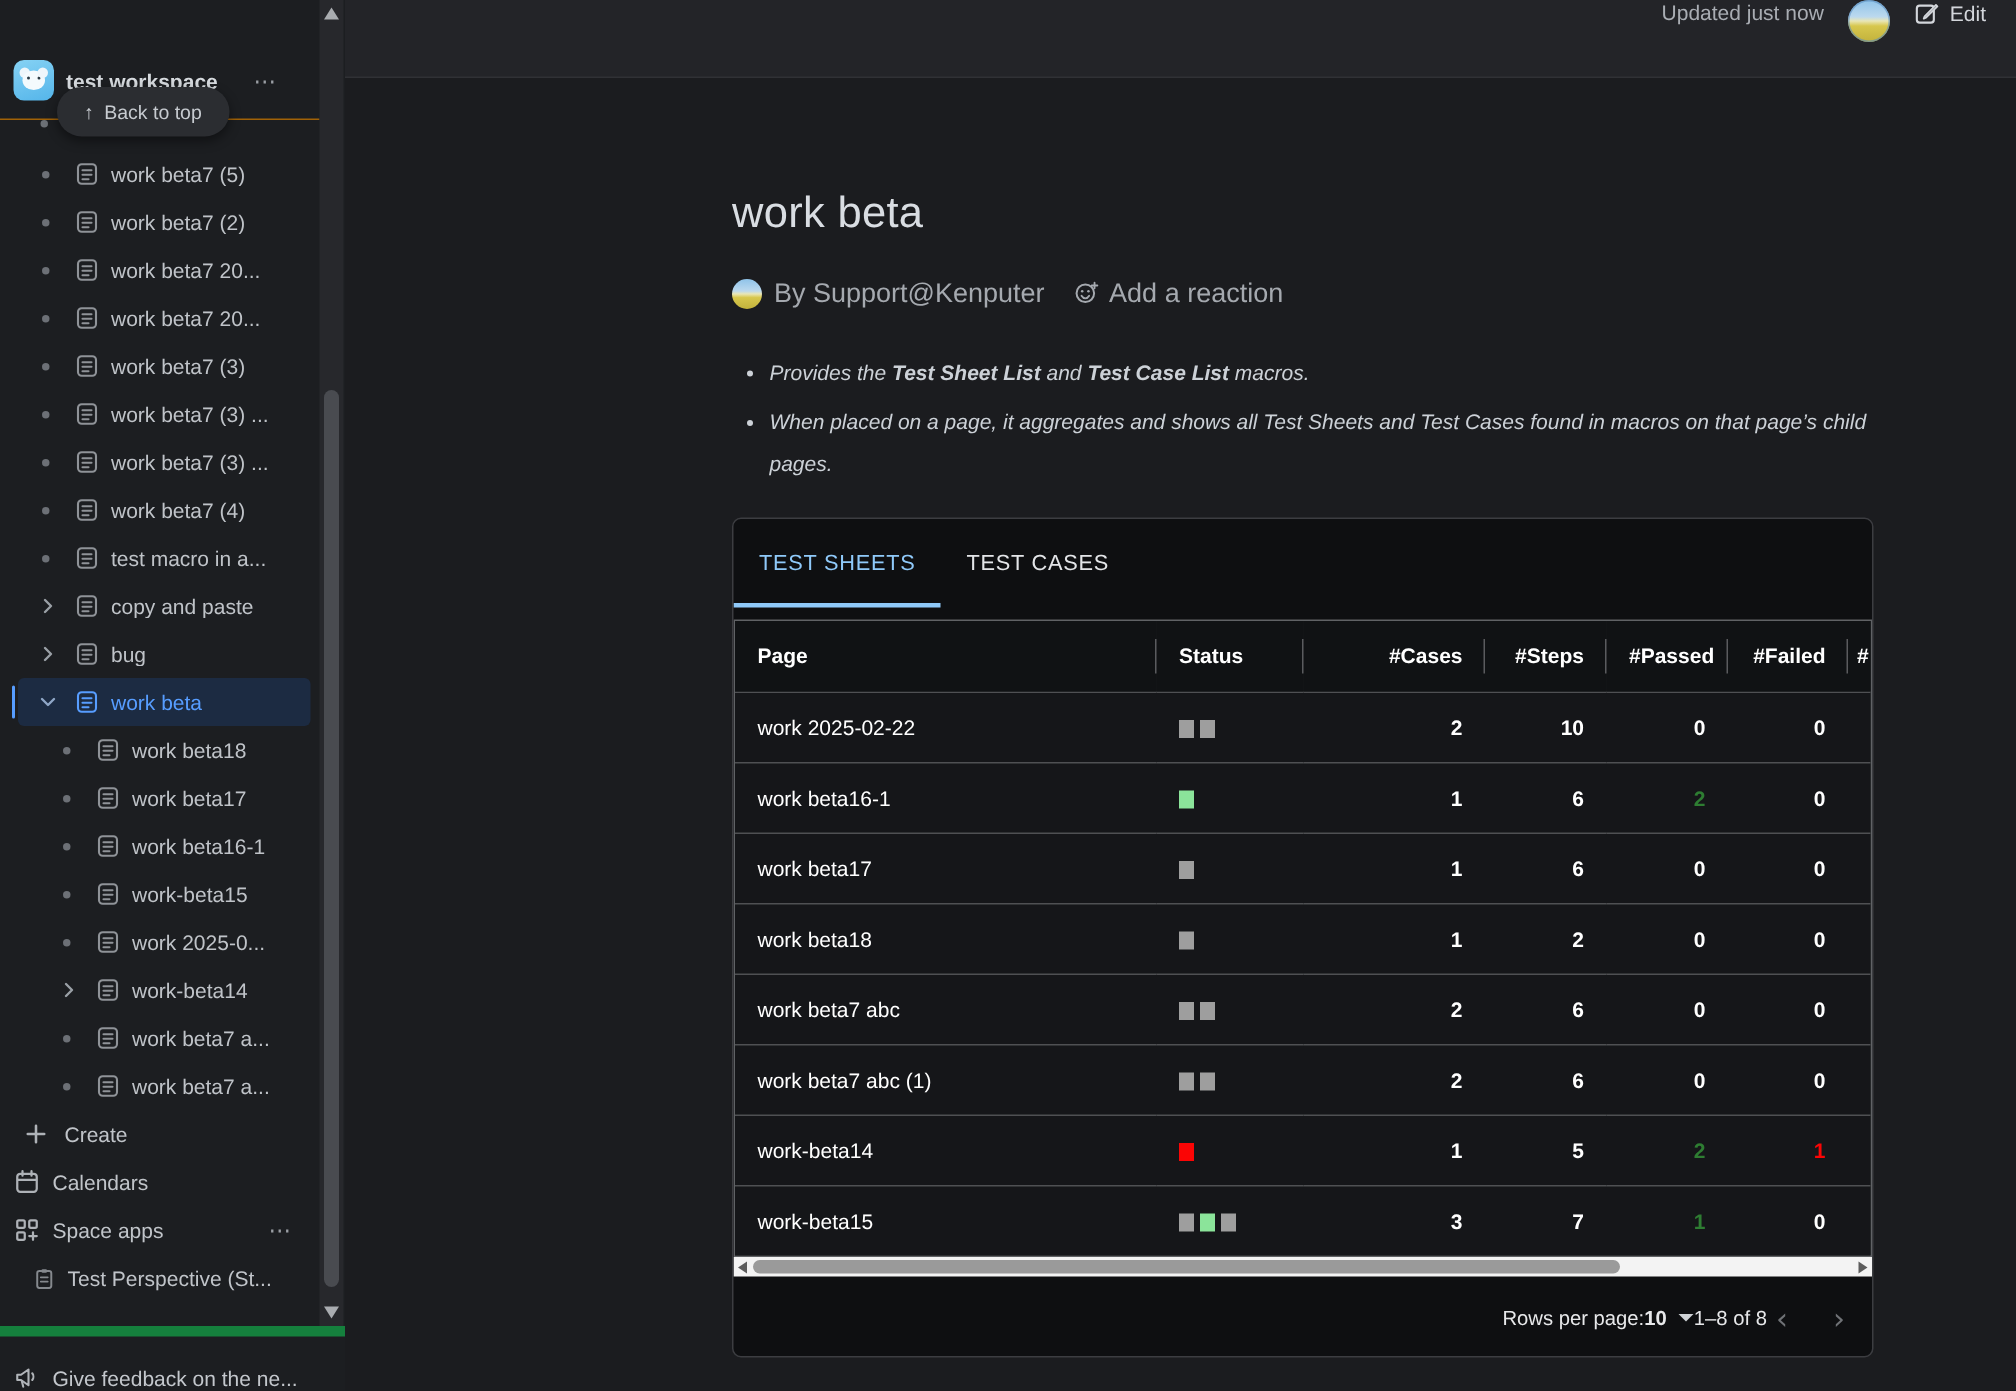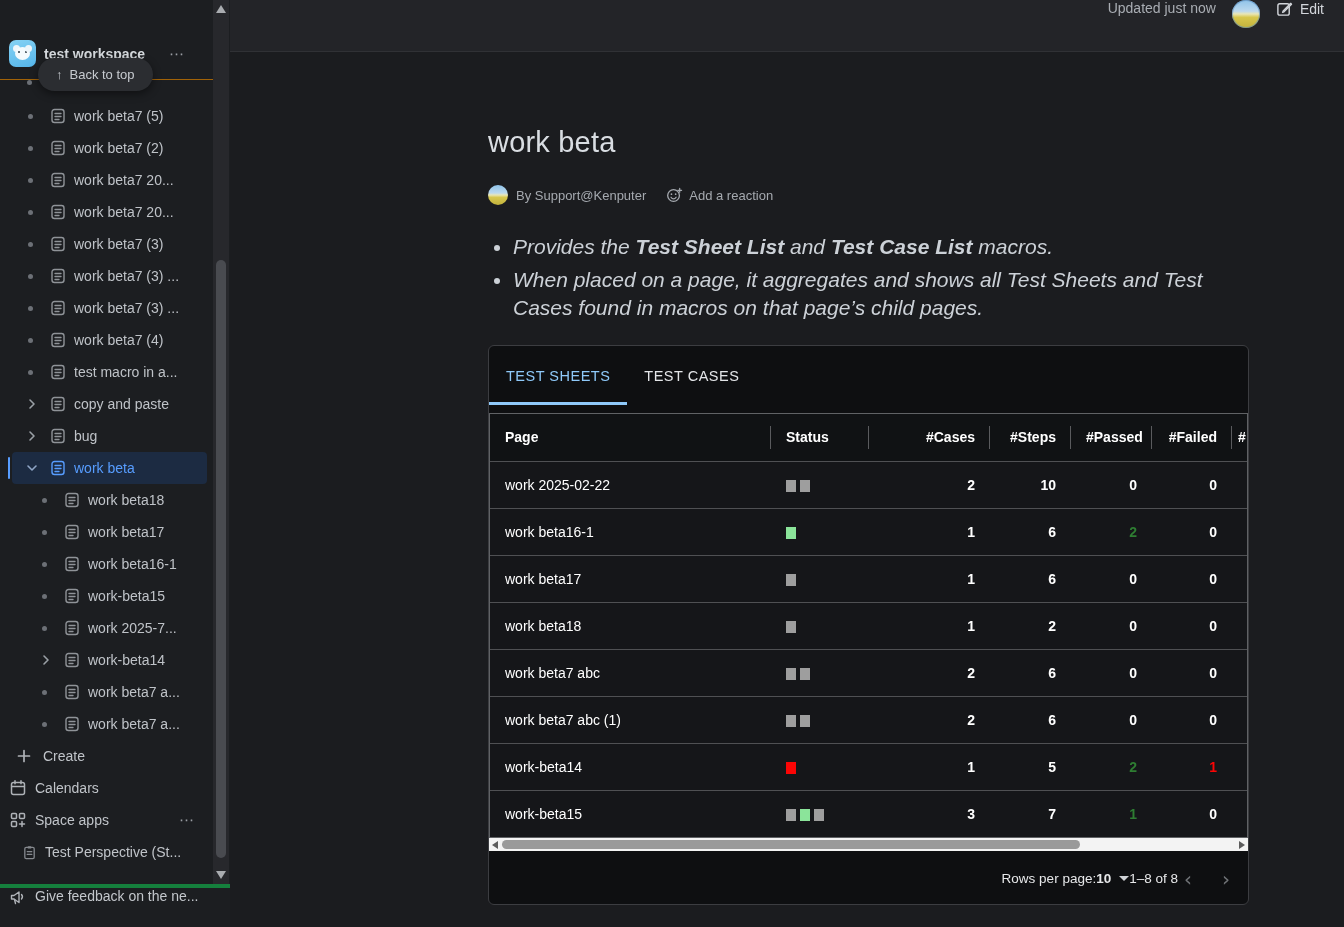--- a/index.html
+++ b/index.html
@@ -52,43 +52,43 @@
   .sb-f-persp { padding-left:22px; } .sb-f-persp .ficon { margin-right:8px; color:#85898e; }
   .sb-f-apps .sb-more { margin-left:auto; }
 
   .sb-scroll { position:absolute; right:1px; top:0; width:16px; height:884px; background:#27282c; z-index:6; }
   .sb-scroll .thumb { position:absolute; left:3px; top:260px; width:10px; height:598px; background:#494b50; border-radius:5px; }
   .arrow-up { position:absolute; left:3px; top:5px; width:0; height:0;
               border-left:5px solid transparent; border-right:5px solid transparent; border-bottom:8px solid #a9acb0; }
   .arrow-down { position:absolute; left:3px; bottom:5px; width:0; height:0;
               border-left:5px solid transparent; border-right:5px solid transparent; border-top:8px solid #a9acb0; }
 
-  .sb-feedback { position:absolute; left:0; top:884px; width:230px; height:43px; border-top:4px solid #15803d;
-                 display:flex; align-items:flex-start; padding-left:9px; gap:8px; color:#c3c7cc; font-size:14px;
+  .sb-feedback { position:absolute; left:0; top:884px; width:230px; height:43px; border-top:7px solid #15803d;
+                 display:flex; align-items:flex-end; padding-left:9px; gap:8px; color:#c3c7cc; font-size:14px;
                  cursor:pointer; background:#1c1e21; }
   .sb-feedback .ficon { display:flex; color:#b0b4b9; }
 
   
   .topbar { position:absolute; left:230px; top:0; width:1114px; height:52px; background:#232428;
             border-bottom:1px solid #303135; display:flex; align-items:flex-start; justify-content:flex-end;
             gap:16px; padding-right:20px; z-index:4; }
   .updated { color:#a9adb3; font-size:14px; }
   .avatar { width:28px; height:28px; border-radius:50%; flex:none;
             background:linear-gradient(to bottom,#8fc3e9 0%,#bcd9ee 40%,#e9e6b5 50%,#d7c74d 62%,#c2b23c 100%);
             box-shadow:inset 0 0 0 1px rgba(90,140,190,.6); cursor:pointer; }
   .edit-btn { display:flex; align-items:center; gap:7px; color:#d3d6db; font-size:14px; cursor:pointer; }
 
   
   .doc { position:absolute; left:488px; top:52px; width:762px; }
   .page-title { margin-top:74px; font-size:29px; font-weight:500; color:#d9dde2; letter-spacing:.2px; }
-  .byline { margin-top:26px; display:flex; align-items:center; gap:8px; color:#a5a9af; font-size:13px; }
+  .byline { margin-top:26px; display:flex; align-items:center; gap:8px; color:#a5a9af; font-size:18px; }
   .avatar-sm { width:20px; height:20px; border-radius:50%; flex:none;
             background:linear-gradient(to bottom,#8fc3e9 0%,#bcd9ee 40%,#e9e6b5 50%,#d7c74d 62%,#c2b23c 100%); }
   .reaction { display:flex; align-items:center; gap:6px; margin-left:12px; cursor:pointer; color:#a5a9af; }
-  .bullets { margin-top:28px; padding-left:25px; color:#ccd1d7; font-size:21px; font-style:italic; line-height:28px; }
+  .bullets { margin-top:28px; padding-left:25px; color:#ccd1d7; font-size:14px; font-style:italic; line-height:28px; }
   .bullets li { margin-bottom:5px; }
   .bullets b { font-weight:700; }
 
   
   .macro-panel { position:absolute; left:488px; top:345px; width:761px; height:560px; background:#0e0f11;
                  border:1px solid #3c3d41; border-radius:6px; overflow:hidden; }
   .tabs { height:59px; display:flex; align-items:stretch; }
   .tab { display:flex; align-items:center; padding:0 17px; font-size:14.5px; letter-spacing:.5px; font-weight:500;
          cursor:pointer; position:relative; color:#e3e5e8; }
   .tab.active { color:#8fc9f9; }
@@ -396,21 +396,21 @@
           <span class="dot"></span>
         </span>
         <span class="doc-icon">
           <svg width="16" height="16" viewBox="0 0 16 16">
             <rect x="2" y="1.5" width="12" height="13" rx="2.5" fill="none" stroke="currentColor" stroke-width="1.4"></rect>
             <line x1="5" y1="5.5" x2="11" y2="5.5" stroke="currentColor" stroke-width="1.4" stroke-linecap="round"></line>
             <line x1="5" y1="8.5" x2="11" y2="8.5" stroke="currentColor" stroke-width="1.4" stroke-linecap="round"></line>
             <line x1="5" y1="11.5" x2="9" y2="11.5" stroke="currentColor" stroke-width="1.4" stroke-linecap="round"></line>
           </svg>
         </span>
-        <span class="sb-label">work 2025-7...</span>
+        <span class="sb-label">work 2025-0...</span>
       </div>
     <div class="sb-item indent1">
         <span class="marker">
           <svg width="12" height="12" viewBox="0 0 12 12">
             <path d="M4 2l4 4-4 4" fill="none" stroke="currentColor" stroke-width="1.6" stroke-linecap="round" stroke-linejoin="round"></path>
           </svg>
         </span>
         <span class="doc-icon">
           <svg width="16" height="16" viewBox="0 0 16 16">
             <rect x="2" y="1.5" width="12" height="13" rx="2.5" fill="none" stroke="currentColor" stroke-width="1.4"></rect>

